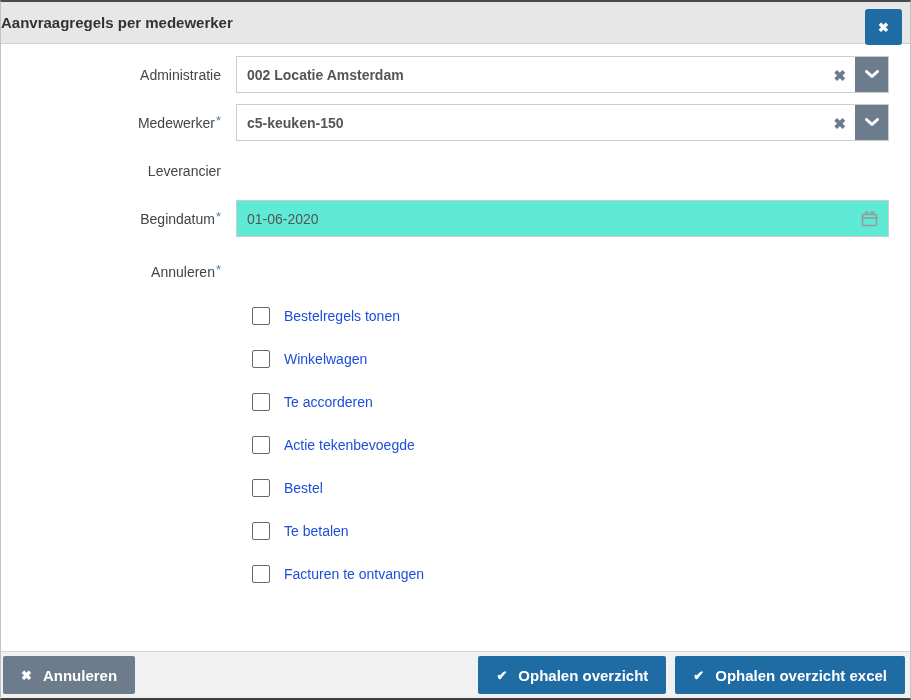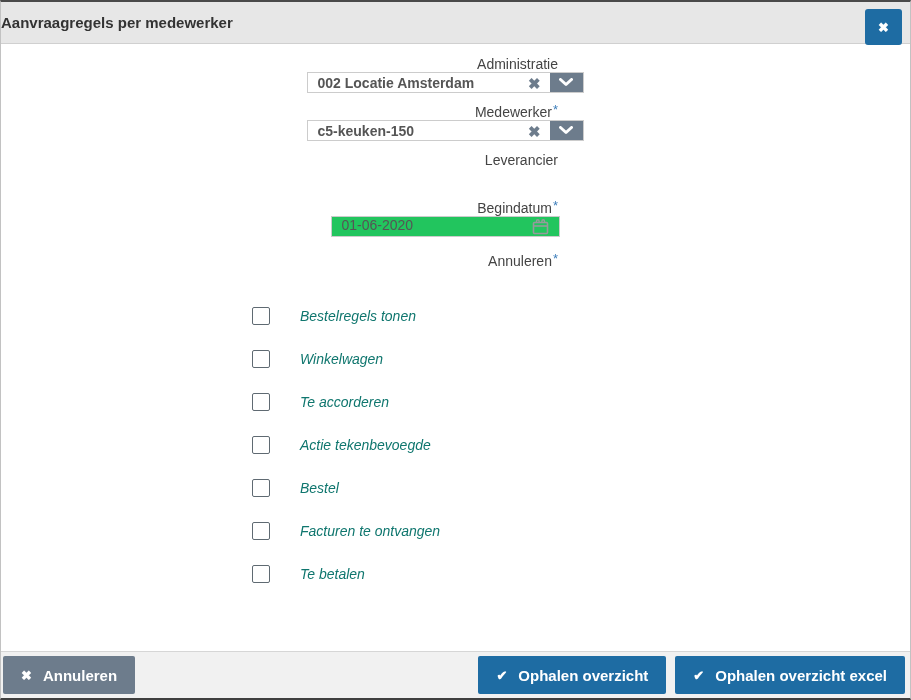--- a/index.html
+++ b/index.html
@@ -52,21 +52,20 @@
   }
 
   
   .modal-body { padding-top: 12px; }
 
   .field-row {
     display: flex;
     align-items: center;
     height: 37px;
     margin-bottom: 11px;
-    flex-direction: column;
   }
   .field-row.extra-gap { margin-top: 16px; }
   .field-label {
     width: 235px;
     text-align: right;
     padding-right: 15px;
     font-size: 14px;
     color: #444;
     flex-shrink: 0;
   }
@@ -120,24 +119,24 @@
     background: #6d7c8c;
     border: none;
     display: flex;
     align-items: center;
     justify-content: center;
     cursor: pointer;
   }
 
   .date-box {
     display: flex;
-    align-items: flex-start;
+    align-items: center;
     height: 100%;
     border: 1px solid #ccc;
-    background: #22c55e;
+    background: #5eead4;
     position: relative;
   }
   .date-input {
     flex: 1;
     min-width: 0;
     border: none;
     outline: none;
     padding: 0 36px 0 10px;
     font-size: 14px;
     color: #555;
@@ -164,24 +163,23 @@
   .checkbox {
     width: 18px;
     height: 18px;
     border: 1px solid #5f6a72;
     border-radius: 2px;
     background: #fff;
     cursor: pointer;
     flex-shrink: 0;
   }
   .checkbox-label {
-    margin-left: 30px;
+    margin-left: 14px;
     font-size: 14px;
-    color: #0f766e;
-    font-style: italic;
+    color: #1d4ed8;
   }
 
   
   .modal-footer {
     position: absolute;
     left: 0;
     right: 0;
     bottom: 0;
     height: 47px;
     background: #f1f1f1;
@@ -311,26 +309,26 @@
       </div>
 
       <div class="checkbox-row">
         <span class="checkbox"></span>
         <span class="checkbox-label">Bestel</span>
       </div>
 
 
       <div class="checkbox-row">
         <span class="checkbox"></span>
+        <span class="checkbox-label">Te betalen</span>
+      </div>
+
+      <div class="checkbox-row">
+        <span class="checkbox"></span>
         <span class="checkbox-label">Facturen te ontvangen</span>
-      </div>
-
-      <div class="checkbox-row">
-        <span class="checkbox"></span>
-        <span class="checkbox-label">Te betalen</span>
       </div>
 
     </div>
   </div>
 
   <div class="modal-footer">
     <button class="btn btn-cancel">
       <span class="btn-icon">✖</span>
       <span>Annuleren</span>
     </button>

